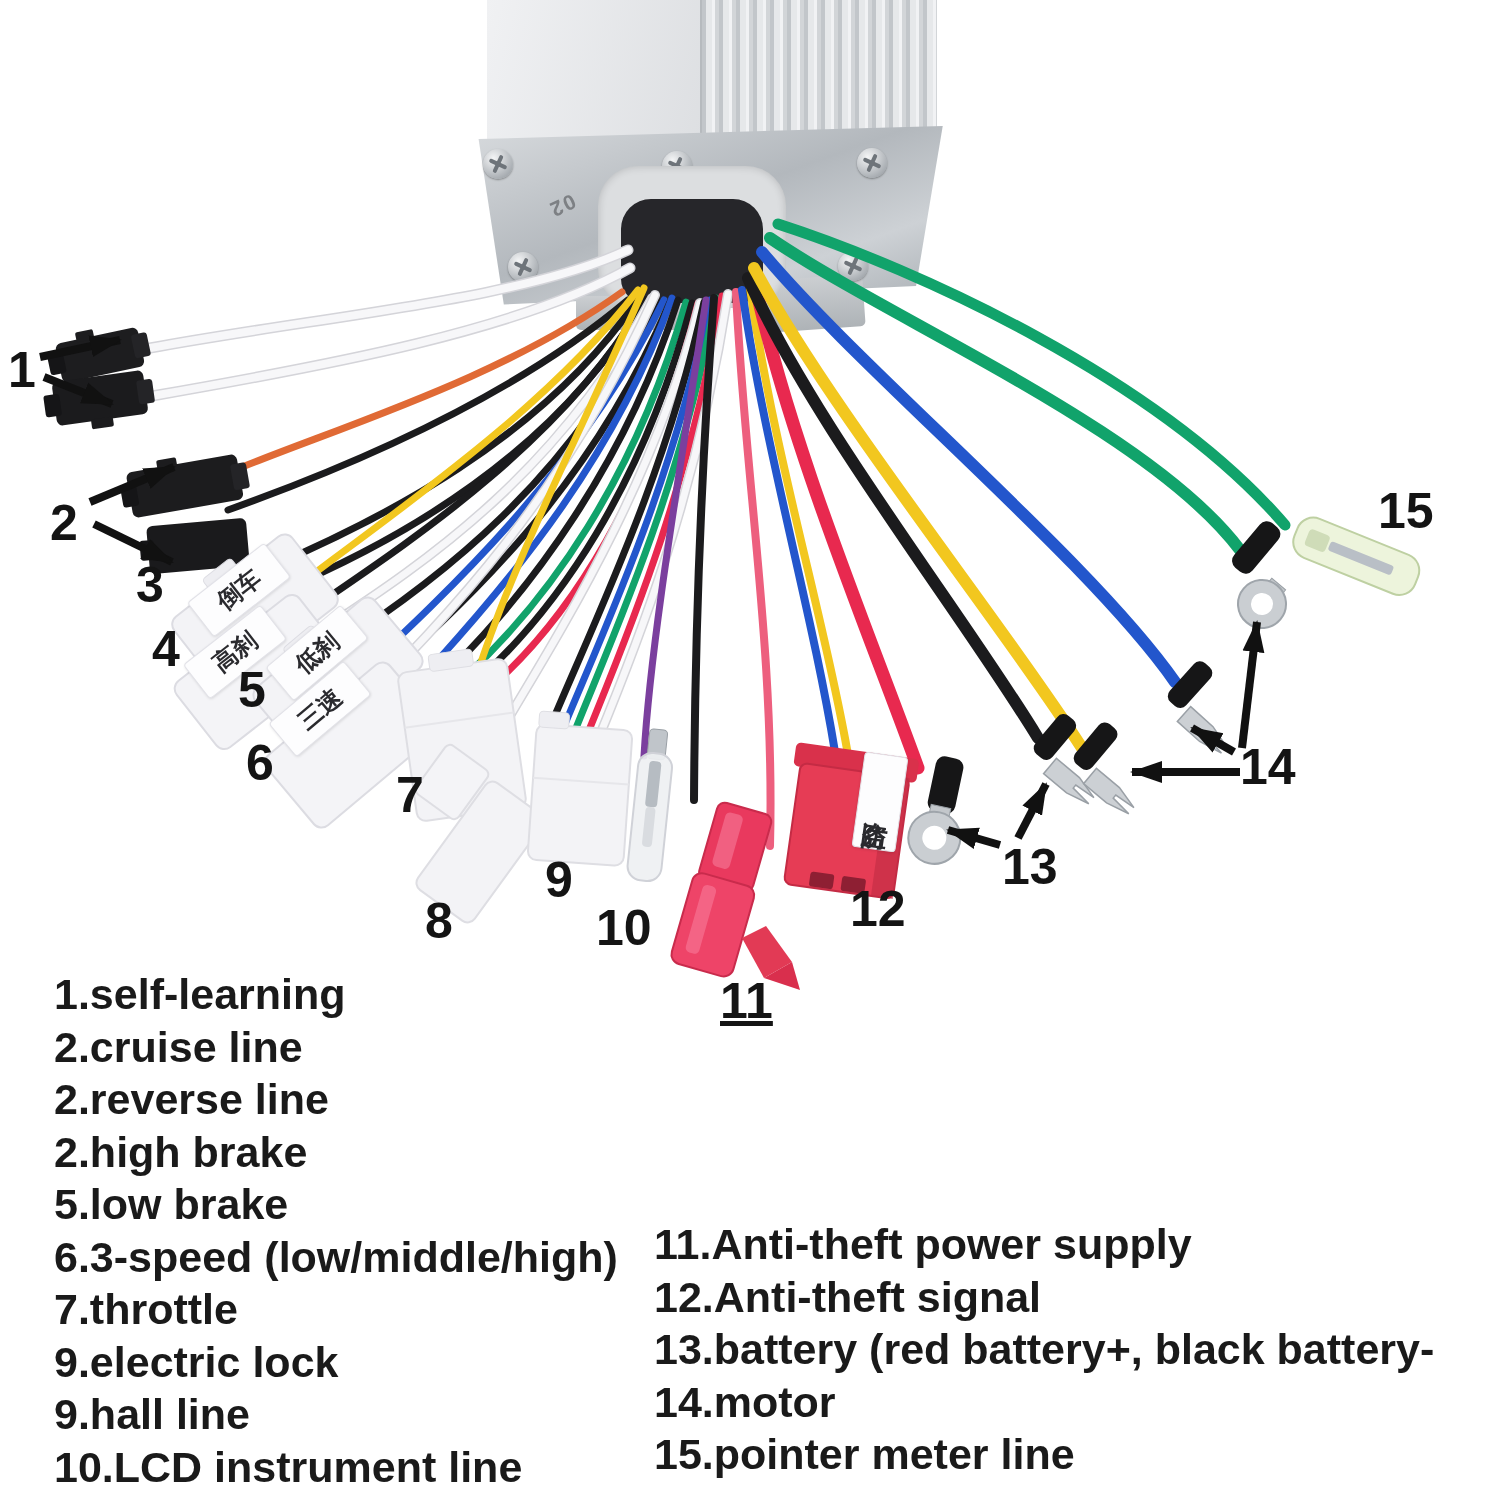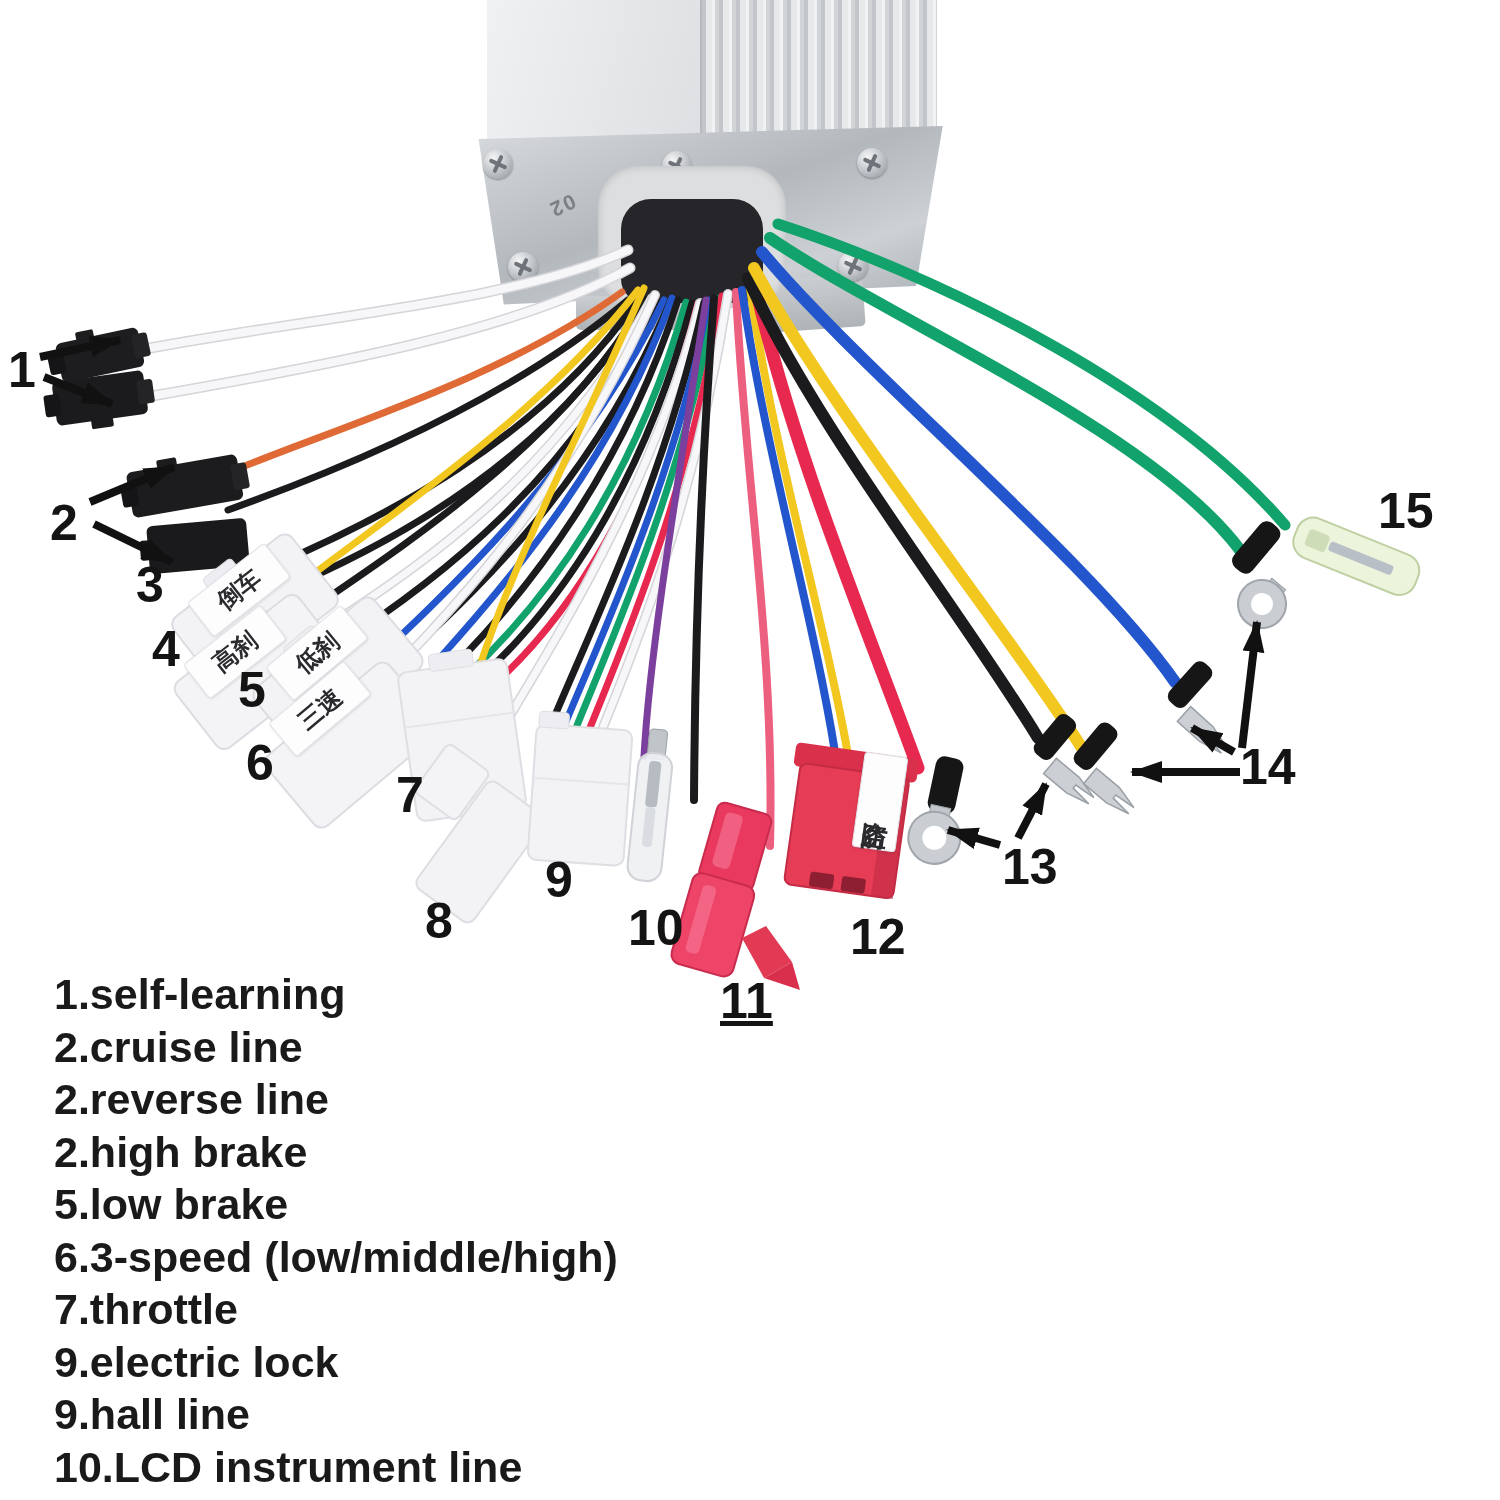--- a/index.html
+++ b/index.html
@@ -309,33 +309,40 @@
 
   <div class="callout" style="left:8px;top:345px;">1</div>
   <div class="callout" style="left:50px;top:498px;">2</div>
   <div class="callout" style="left:136px;top:560px;">3</div>
   <div class="callout" style="left:152px;top:624px;">4</div>
   <div class="callout" style="left:238px;top:665px;">5</div>
   <div class="callout" style="left:246px;top:738px;">6</div>
   <div class="callout" style="left:396px;top:770px;">7</div>
   <div class="callout" style="left:425px;top:896px;">8</div>
   <div class="callout" style="left:545px;top:855px;">9</div>
-  <div class="callout" style="left:628px;top:903px;">10</div>
+  <div class="callout" style="left:596px;top:903px;">10</div>
   <div class="callout" style="left:720px;top:976px;text-decoration:underline;">11</div>
-  <div class="callout" style="left:850px;top:912px;">12</div>
+  <div class="callout" style="left:850px;top:884px;">12</div>
   <div class="callout" style="left:1002px;top:842px;">13</div>
   <div class="callout" style="left:1240px;top:742px;">14</div>
   <div class="callout" style="left:1378px;top:486px;">15</div>
 
   <div class="legend legend-left">
     <div>1.self-learning</div>
     <div>2.cruise line</div>
     <div>2.reverse line</div>
     <div>2.high brake</div>
     <div>5.low brake</div>
     <div>6.3-speed (low/middle/high)</div>
     <div>7.throttle</div>
     <div>9.electric lock</div>
     <div>9.hall line</div>
     <div>10.LCD instrument line</div>
   </div>
+  <div class="legend legend-right">
+    <div>11.Anti-theft power supply</div>
+    <div>12.Anti-theft signal</div>
+    <div>13.battery (red battery+, black battery-</div>
+    <div>14.motor</div>
+    <div>15.pointer meter line</div>
+  </div>
 
 </div>
 
 </body></html>

